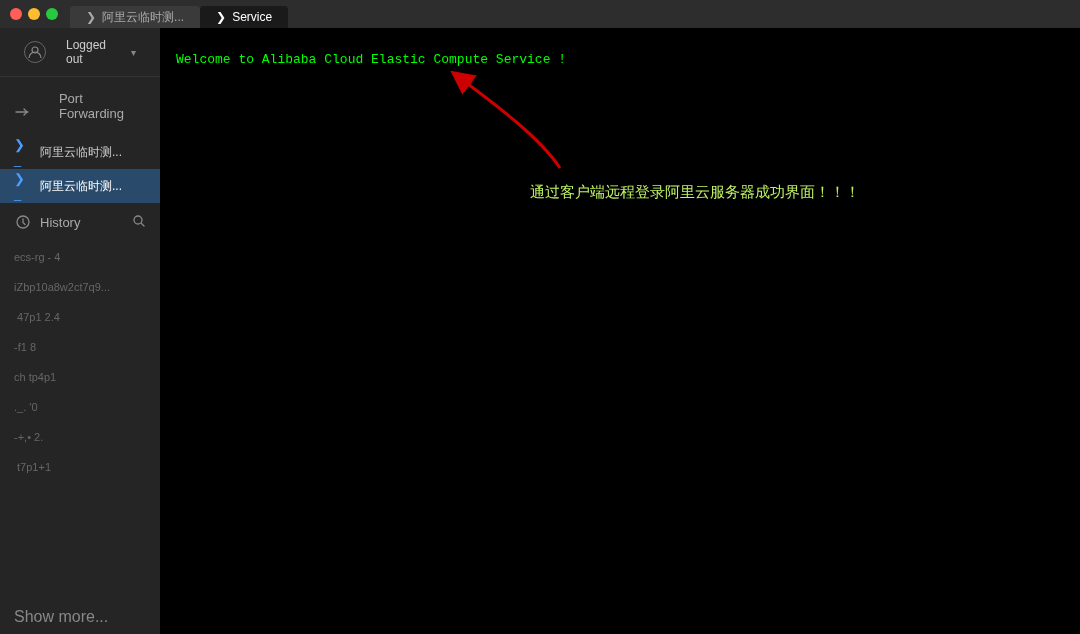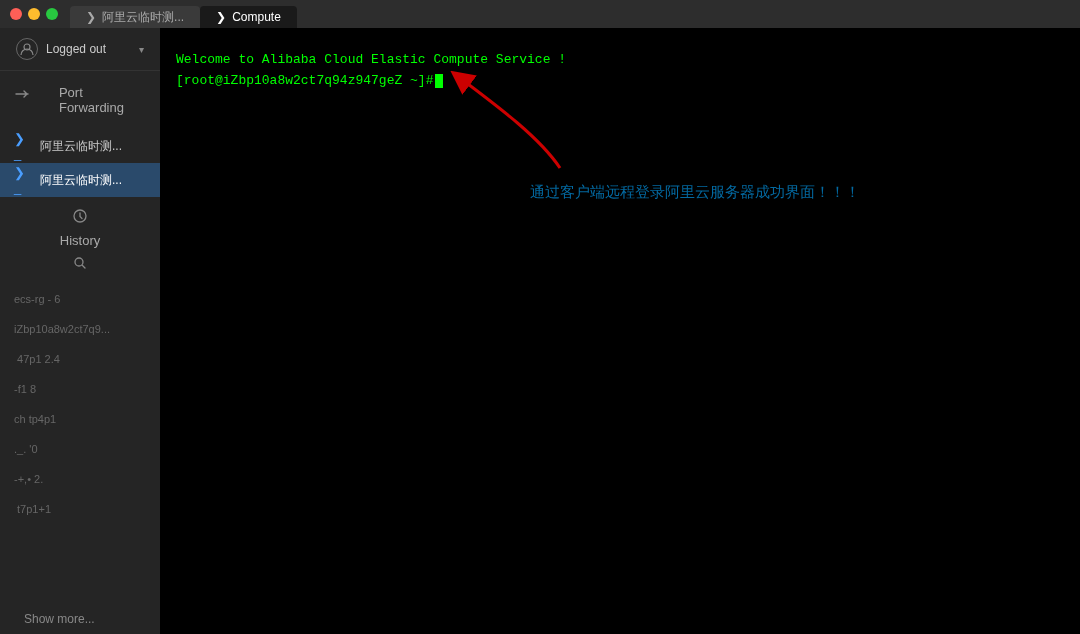--- a/index.html
+++ b/index.html
@@ -74,24 +74,24 @@
       background: #252525;
       display: flex;
       flex-direction: column;
       flex-shrink: 0;
       overflow: hidden;
     }
 
     .sidebar-user {
       display: flex;
       align-items: center;
-      padding: 10px 16px;
+      padding: 10px 24px;
       cursor: pointer;
       border-bottom: 1px solid #333;
-      gap: 8px;
+      gap: 20px;
     }
     .sidebar-user-icon {
       width: 22px;
       height: 22px;
       border-radius: 50%;
       border: 1px solid #666;
       display: flex;
       align-items: center;
       justify-content: center;
       color: #aaa;
@@ -106,21 +106,21 @@
       color: #888;
       font-size: 10px;
     }
 
     .sidebar-section {
       padding: 4px 0;
     }
 
     .sidebar-item {
       display: flex;
-      align-items: flex-start;
+      align-items: flex-end;
       padding: 10px 14px;
       cursor: pointer;
       gap: 28px;
       color: #aaa;
       font-size: 13px;
     }
     .sidebar-item-icon {
       width: 18px;
       height: 18px;
       display: flex;
@@ -160,21 +160,20 @@
       flex: 1;
     }
     .session-item.active .session-label { color: #fff; }
 
     
     .history-header {
       display: flex;
       align-items: center;
       padding: 10px 14px;
       gap: 8px;
-      flex-direction: column;
     }
     .history-icon {
       width: 18px;
       height: 18px;
       display: flex;
       align-items: center;
       justify-content: center;
       color: #888;
       font-size: 14px;
     }
@@ -200,23 +199,23 @@
     }
     .history-item-text {
       color: #666;
       font-size: 11px;
       overflow: hidden;
       text-overflow: ellipsis;
       white-space: nowrap;
     }
 
     .show-more {
-      padding: 8px 24px;
-      color: #888;
-      font-size: 12px;
+      padding: 8px 14px;
+      color: #888;
+      font-size: 16px;
       cursor: pointer;
       margin-top: 28px;
     }
 
     
     .terminal {
       flex: 1;
       background: #000;
       padding: 24px 16px;
       font-family: 'Courier New', monospace;
@@ -272,21 +271,21 @@
     <div class="traffic-light tl-minimize"></div>
     <div class="traffic-light tl-maximize"></div>
   </div>
   <div class="title-bar-tabs">
     <div class="tab">
       <span>❯</span>
       <span>阿里云临时测...</span>
     </div>
     <div class="tab active">
       <span>❯</span>
-      <span>Compute</span>
+      <span>Service</span>
     </div>
   </div>
 </div>
 
 <div class="main-layout">
 
   <div class="sidebar">
 
     <div class="sidebar-user">
       <div class="sidebar-user-icon">
@@ -331,21 +330,21 @@
       <span class="history-search-btn">
         <svg width="14" height="14" viewBox="0 0 14 14" fill="none">
           <circle cx="6" cy="6" r="4" stroke="#888" stroke-width="1.3"></circle>
           <path d="M9.5 9.5L12 12" stroke="#888" stroke-width="1.3" stroke-linecap="round"></path>
         </svg>
       </span>
     </div>
 
     <div class="history-list">
       <div class="history-item">
-        <span class="history-item-text">ecs-rg - 6</span>
+        <span class="history-item-text">ecs-rg - 4</span>
       </div>
       <div class="history-item">
         <span class="history-item-text">iZbp10a8w2ct7q9...</span>
       </div>
       <div class="history-item">
         <span class="history-item-text">‌ 47p1 2.4</span>
       </div>
       <div class="history-item">
         <span class="history-item-text">‌-f1 8</span>
       </div>
@@ -361,30 +360,26 @@
       <div class="history-item">
         <span class="history-item-text">‌ t7p1+1</span>
       </div>
     </div>
 
     <div class="show-more">Show more...</div>
   </div>
 
   <div class="terminal">
     <div class="terminal-welcome">Welcome to Alibaba Cloud Elastic Compute Service !</div>
-    <div class="terminal-prompt">
-      <span>[root@iZbp10a8w2ct7q94z947geZ ~]# </span>
-      <span class="cursor"></span>
-    </div>
 
     <svg class="arrow-svg" viewBox="0 0 200 120" width="200" height="120" style="position:absolute; top:30px; left:260px;">
       <defs>
         <marker id="arrowhead" markerWidth="8" markerHeight="8" refX="4" refY="4" orient="auto">
           <polygon points="0 0, 8 4, 0 8" fill="#cc0000"></polygon>
         </marker>
       </defs>
       <path d="M 140 110 C 120 80, 80 50, 40 20" stroke="#cc0000" stroke-width="3" fill="none" marker-end="url(#arrowhead)"></path>
     </svg>
 
-    <div class="annotation-text" style="position:absolute; top:155px; left:370px; color:#0369a1; font-size:15px; font-family:Liberation Mono, monospace; white-space:nowrap;">通过客户端远程登录阿里云服务器成功界面！！！</div>
+    <div class="annotation-text" style="position:absolute; top:155px; left:370px; color:#bef264; font-size:15px; font-family:Liberation Mono, monospace; white-space:nowrap;">通过客户端远程登录阿里云服务器成功界面！！！</div>
   </div>
 
 </div>
 
 </body></html>

